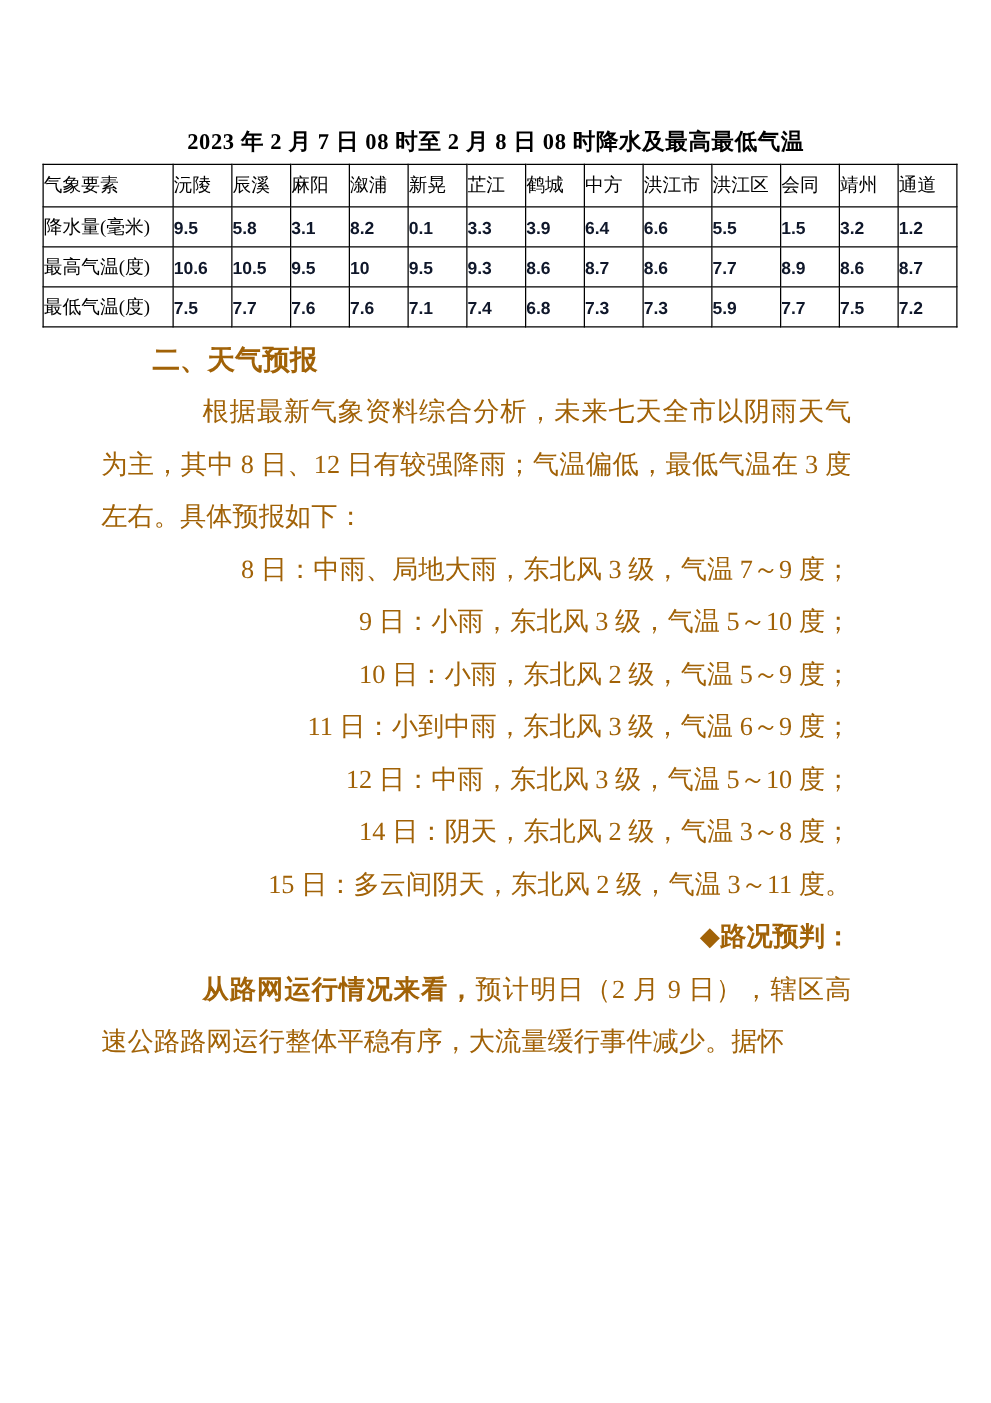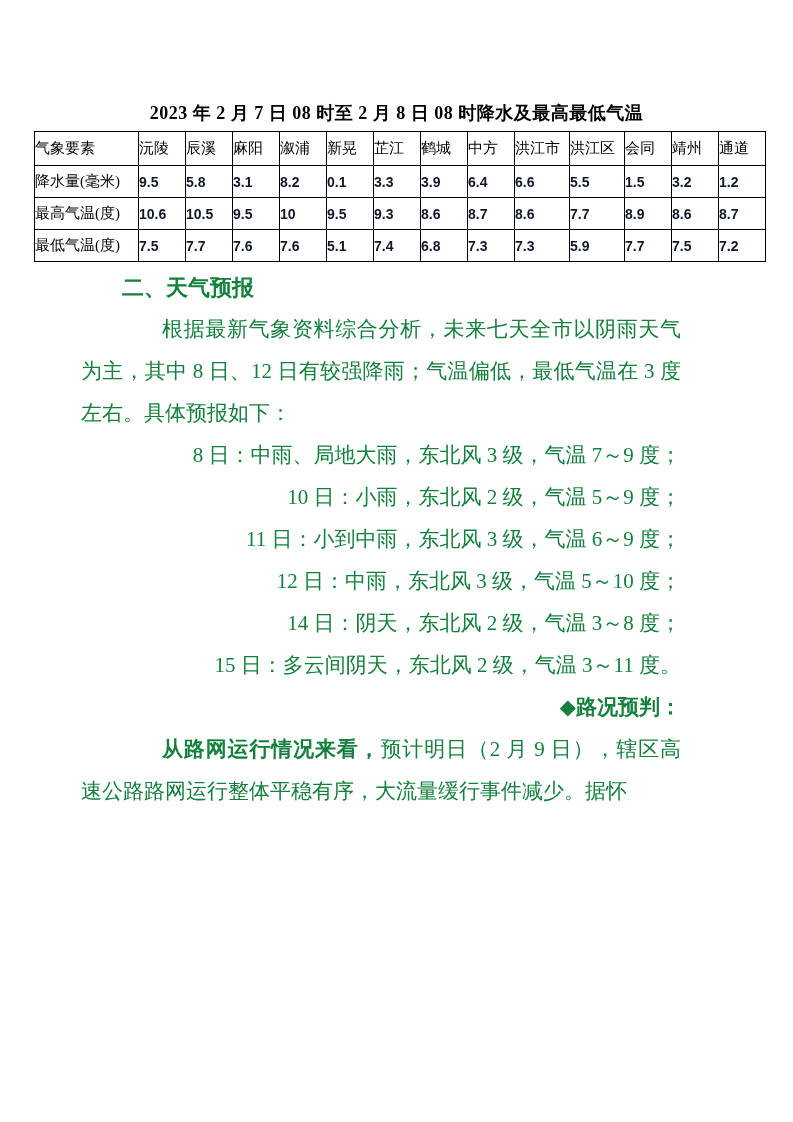--- a/index.html
+++ b/index.html
@@ -65,21 +65,21 @@
   }
   
   .content {
     position: absolute;
     left: 81px;
     top: 271px;
     width: 600px;
     font-size: 21px;
     line-height: 42px;
     text-align: justify;
-    color: #15803d;
+    color: #a16207;
   }
   .section-heading {
     font-size: 22px;
     font-weight: bold;
     line-height: 34px;
     padding-left: 41px;
     text-align: left;
   }
   .intro-para {
     margin: 3px 0 0 0;
@@ -179,40 +179,41 @@
         <td class="num">8.9</td>
         <td class="num">8.6</td>
         <td class="num">8.7</td>
       </tr>
       <tr>
         <td class="rowlabel">最低气温(度)</td>
         <td class="num">7.5</td>
         <td class="num">7.7</td>
         <td class="num">7.6</td>
         <td class="num">7.6</td>
-        <td class="num">5.1</td>
+        <td class="num">7.1</td>
         <td class="num">7.4</td>
         <td class="num">6.8</td>
         <td class="num">7.3</td>
         <td class="num">7.3</td>
         <td class="num">5.9</td>
         <td class="num">7.7</td>
         <td class="num">7.5</td>
         <td class="num">7.2</td>
       </tr>
     </tbody>
   </table>
 
   <div class="content">
 
     <div class="section-heading">二、天气预报</div>
 
     <p class="intro-para">根据最新气象资料综合分析，未来七天全市以阴雨天气为主，其中 8 日、12 日有较强降雨；气温偏低，最低气温在 3 度左右。具体预报如下：</p>
 
     <p class="day-line">8 日：中雨、局地大雨，东北风 3 级，气温 7～9 度；</p>
+    <p class="day-line">9 日：小雨，东北风 3 级，气温 5～10 度；</p>
     <p class="day-line">10 日：小雨，东北风 2 级，气温 5～9 度；</p>
     <p class="day-line">11 日：小到中雨，东北风 3 级，气温 6～9 度；</p>
     <p class="day-line">12 日：中雨，东北风 3 级，气温 5～10 度；</p>
     <p class="day-line">14 日：阴天，东北风 2 级，气温 3～8 度；</p>
     <p class="day-line">15 日：多云间阴天，东北风 2 级，气温 3～11 度。</p>
 
     <p class="road-heading">◆路况预判：</p>
 
 
     <p class="road-para"><span class="lead">从路网运行情况来看，</span><span>预计明日（2 月 9 日），辖区高速公路路网运行整体平稳有序，大流量缓行事件减少。据怀</span></p>

